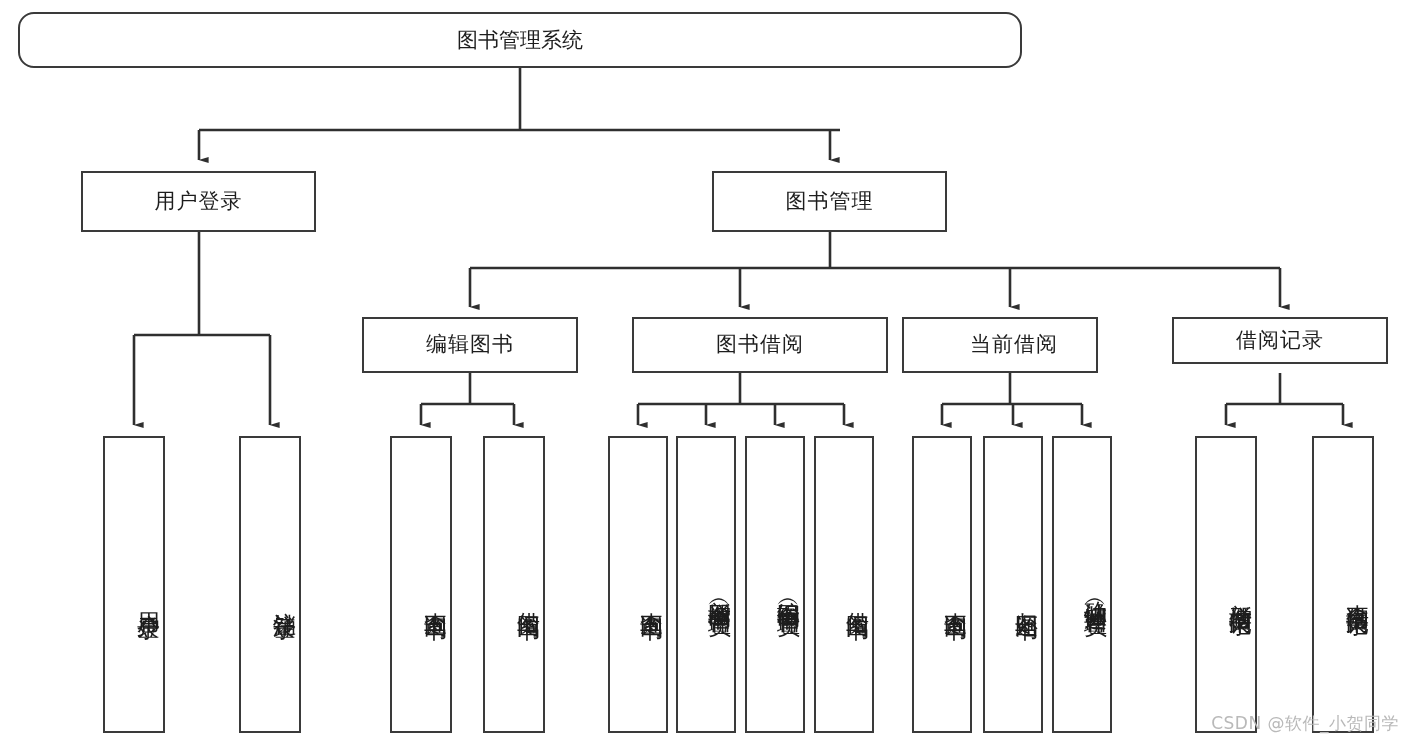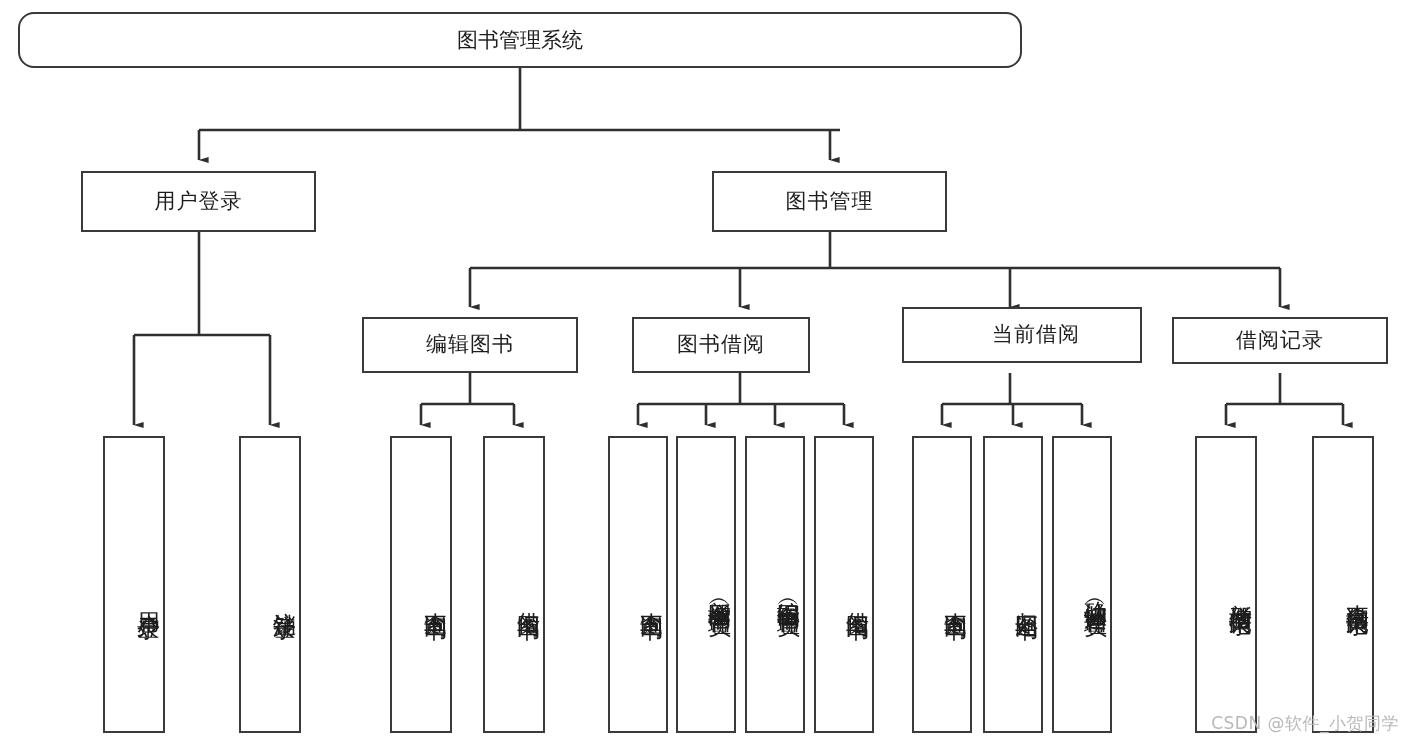--- a/index.html
+++ b/index.html
@@ -81,24 +81,24 @@
   <div class="node h" style="left:81px;top:171px;width:235px;height:61px;">
     <span>用户登录</span>
   </div>
   <div class="node h" style="left:712px;top:171px;width:235px;height:61px;font-family:Liberation Serif, serif;">
     <span>图书管理</span>
   </div>
 
   <div class="node h" style="left:362px;top:317px;width:216px;height:56px;">
     <span>编辑图书</span>
   </div>
-  <div class="node h" style="left:632px;top:317px;width:178px;height:56px;">
+  <div class="node h" style="left:632px;top:317px;width:256px;height:56px;">
     <span>图书借阅</span>
   </div>
-  <div class="node h" style="left:902px;top:307px;width:240px;height:56px;padding-left:28px;">
+  <div class="node h" style="left:902px;top:317px;width:196px;height:56px;padding-left:28px;">
     <span>当前借阅</span>
   </div>
   <div class="node h" style="left:1172px;top:317px;width:216px;height:47px;">
     <span>借阅记录</span>
   </div>
 
   <div class="node v" style="left:103px;top:436px;width:62px;height:297px;">
     <span>用户登录</span>
   </div>
   <div class="node v" style="left:239px;top:436px;width:62px;height:297px;">

